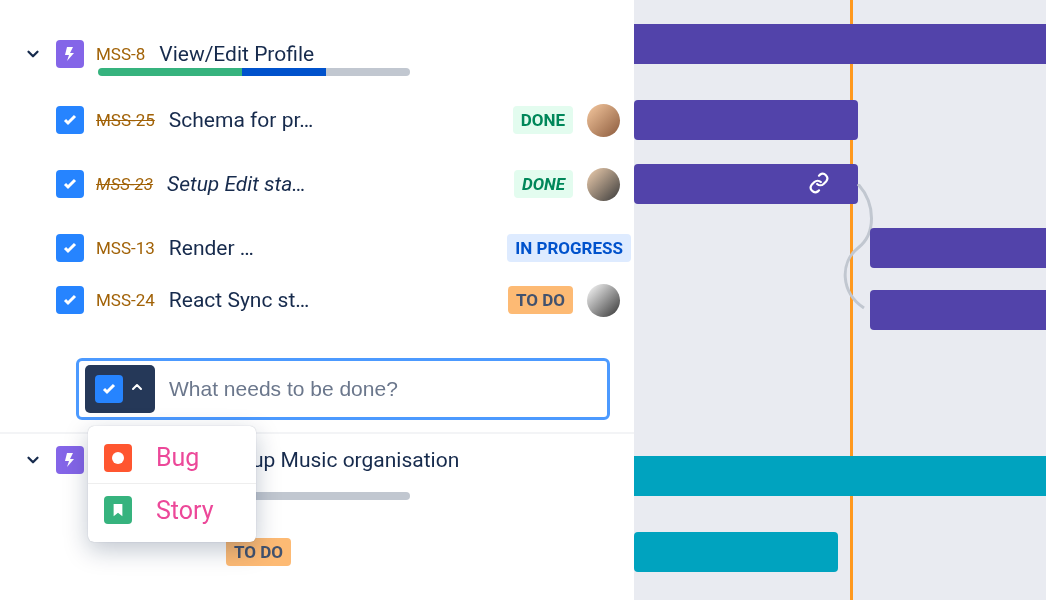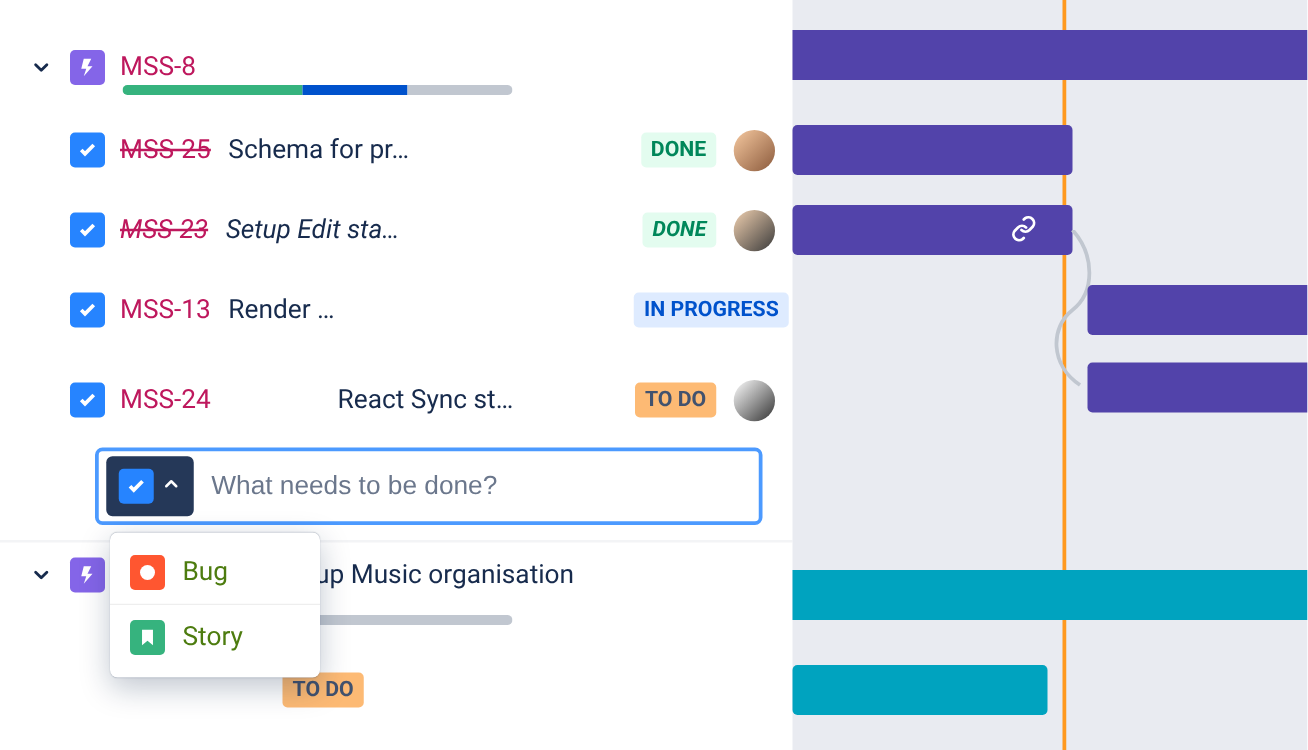--- a/index.html
+++ b/index.html
@@ -52,22 +52,22 @@
   .task-icon {
     width: 28px; height: 28px;
     border-radius: 4px;
     background: #2684FF;
     display: flex; align-items: center; justify-content: center;
     margin-right: 12px;
     flex-shrink: 0;
   }
   .task-icon svg { width: 16px; height: 16px; stroke: #fff; stroke-width: 3; fill: none; }
   .issue-key {
-    color: #be185d;
-    font-size: 21px;
+    color: #a16207;
+    font-size: 17px;
     margin-right: 14px;
     white-space: nowrap;
   }
   .issue-key.done { text-decoration: line-through; }
   .issue-title {
     color: #172B4D;
     font-size: 21px;
     white-space: nowrap;
     overflow: hidden;
     text-overflow: ellipsis;
@@ -154,23 +154,23 @@
     border-radius: 6px;
     box-shadow: 0 8px 24px rgba(9,30,66,0.25), 0 0 1px rgba(9,30,66,0.3);
     padding: 6px 0;
     z-index: 50;
   }
   .type-option {
     display: flex;
     align-items: center;
     height: 52px;
     padding: 0 16px;
-    gap: 14px;
-    font-size: 21px;
-    color: #4d7c0f;
+    gap: 24px;
+    font-size: 25px;
+    color: #ec4899;
     cursor: pointer;
   }
   .type-option:first-child { border-bottom: 1px solid #eee; }
   .bug-icon, .story-icon {
     width: 28px; height: 28px; border-radius: 4px;
     display: flex; align-items: center; justify-content: center;
   }
   .bug-icon { background: #FF5630; }
   .bug-icon::after { content:""; width:12px; height:12px; background:#fff; border-radius:50%; }
   .story-icon { background: #36B37E; }
@@ -214,20 +214,21 @@
       <svg viewBox="0 0 24 24">
           <path d="M6 9l6 6 6-6" fill="none" stroke="currentColor" stroke-width="3" stroke-linecap="round" stroke-linejoin="round"></path>
         </svg>
     </span>
     <span class="epic-icon">
       <svg viewBox="0 0 16 16">
           <path d="M5 1 L11 1 L8 7 L12 7 L5 15 L7 9 L3 9 Z"></path>
         </svg>
     </span>
     <span class="issue-key">MSS-8</span>
+    <span class="issue-title">View/Edit Profile</span>
   </div>
   <div class="progress-bar" style="top:68px;">
     <div class="seg-done" style="width:46%"></div>
     <div class="seg-progress" style="width:27%"></div>
     <div class="seg-todo" style="width:27%"></div>
   </div>
 
   <div class="issue-row" style="position:absolute; top:88px; width:634px;">
     <span class="task-icon">
         <svg viewBox="0 0 16 16">
@@ -260,21 +261,21 @@
           <path d="M3 8l3 3 7-7"></path>
         </svg>
       </span>
     <span class="issue-key">MSS-13</span>
     <span class="issue-title">Render …</span>
     <span class="status inprogress">IN PROGRESS</span>
     <span class="avatar a3"></span>
     <span class="row-spacer"></span>
   </div>
 
-  <div class="issue-row" style="position:absolute; top:288px; width:634px;text-align:center;">
+  <div class="issue-row" style="position:absolute; top:268px; width:634px;">
     <span class="task-icon">
         <svg viewBox="0 0 16 16">
           <path d="M3 8l3 3 7-7"></path>
         </svg>
       </span>
     <span class="issue-key">MSS-24</span>
     <span class="issue-title">React Sync st…</span>
     <span class="status todo">TO DO</span>
     <span class="avatar a3"></span>
     <span class="row-spacer"></span>

